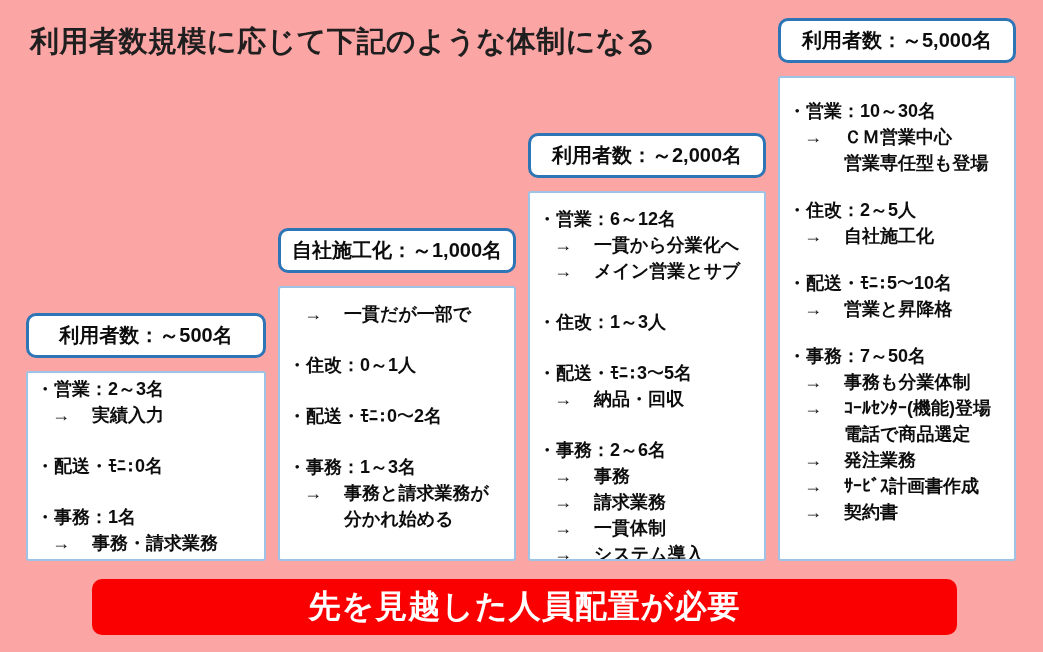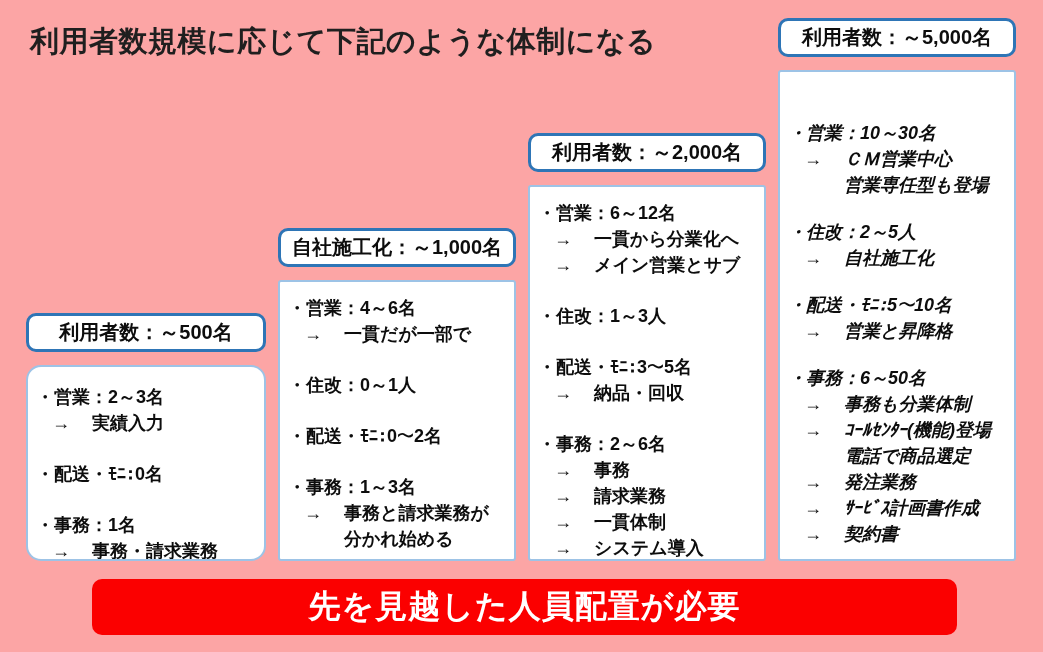--- a/index.html
+++ b/index.html
@@ -30,21 +30,21 @@
     bottom: 91px; 
     display: flex;
     flex-direction: column;
   }
   .col1 { left: 26px;  width: 240px; top: 313px; }
   .col2 { left: 278px; width: 238px; top: 228px; }
   .col3 { left: 528px; width: 238px; top: 133px; }
   .col4 { left: 778px; width: 238px; top: 18px;  }
 
   .header-box {
-    height: 39px;
+    height: 45px;
     border: 3px solid #2e75b6;
     border-radius: 10px;
     background: #ffffff;
     display: flex;
     align-items: center;
     justify-content: center;
     margin-bottom: 13px;
     flex: 0 0 auto;
     box-sizing: border-box;
   }
@@ -56,22 +56,22 @@
   }
   .content-box {
     flex: 1 1 auto;
     border: 2px solid #9dc3e6;
     border-radius: 3px;
     background: #ffffff;
     box-sizing: border-box;
     padding: 13px 6px 6px 8px;
     overflow: hidden;
   }
-  .col1 .content-box { padding-top: 17px; border-radius: 15px; }
-  .col4 .content-box { padding-top: 48px; font-style: italic; }
+  .col1 .content-box { padding-top: 3px; }
+  .col4 .content-box { padding-top: 20px; }
 
   .role-item + .role-item { margin-top: 25px; }
   .col4 .role-item + .role-item { margin-top: 21px; }
 
   .role-title {
     font-size: 18px;
     font-weight: 700;
     color: #0d0d0d;
     line-height: 26px;
     white-space: nowrap;
@@ -141,21 +141,20 @@
         </div>
       </div>
   </div>
 
   <div class="column col2">
     <div class="header-box" style="border-color: rgb(46, 117, 182);">
       <span class="header-label">自社施工化：～1,000名</span>
     </div>
     <div class="content-box" style="border-color: rgb(157, 195, 230);">
         <div class="role-item">
-          <div class="role-title">・営業：4～6名</div>
           <div class="role-sub">
             <span class="arrow">→</span>
             <span class="sub-text">一貫だが一部で</span>
           </div>
         </div>
         <div class="role-item">
           <div class="role-title">・住改：0～1人</div>
         </div>
         <div class="role-item">
           <div class="role-title">・配送・ﾓﾆ：0～2名</div>
@@ -246,21 +245,21 @@
           </div>
         </div>
         <div class="role-item">
           <div class="role-title">・配送・ﾓﾆ：5～10名</div>
           <div class="role-sub">
             <span class="arrow">→</span>
             <span class="sub-text">営業と昇降格</span>
           </div>
         </div>
         <div class="role-item">
-          <div class="role-title">・事務：6～50名</div>
+          <div class="role-title">・事務：7～50名</div>
           <div class="role-sub">
             <span class="arrow">→</span>
             <span class="sub-text">事務も分業体制</span>
           </div>
           <div class="role-sub">
             <span class="arrow">→</span>
             <span class="sub-text">ｺｰﾙｾﾝﾀｰ(機能)登場</span>
           </div>
           <div class="role-sub">
             <span class="arrow"></span>

